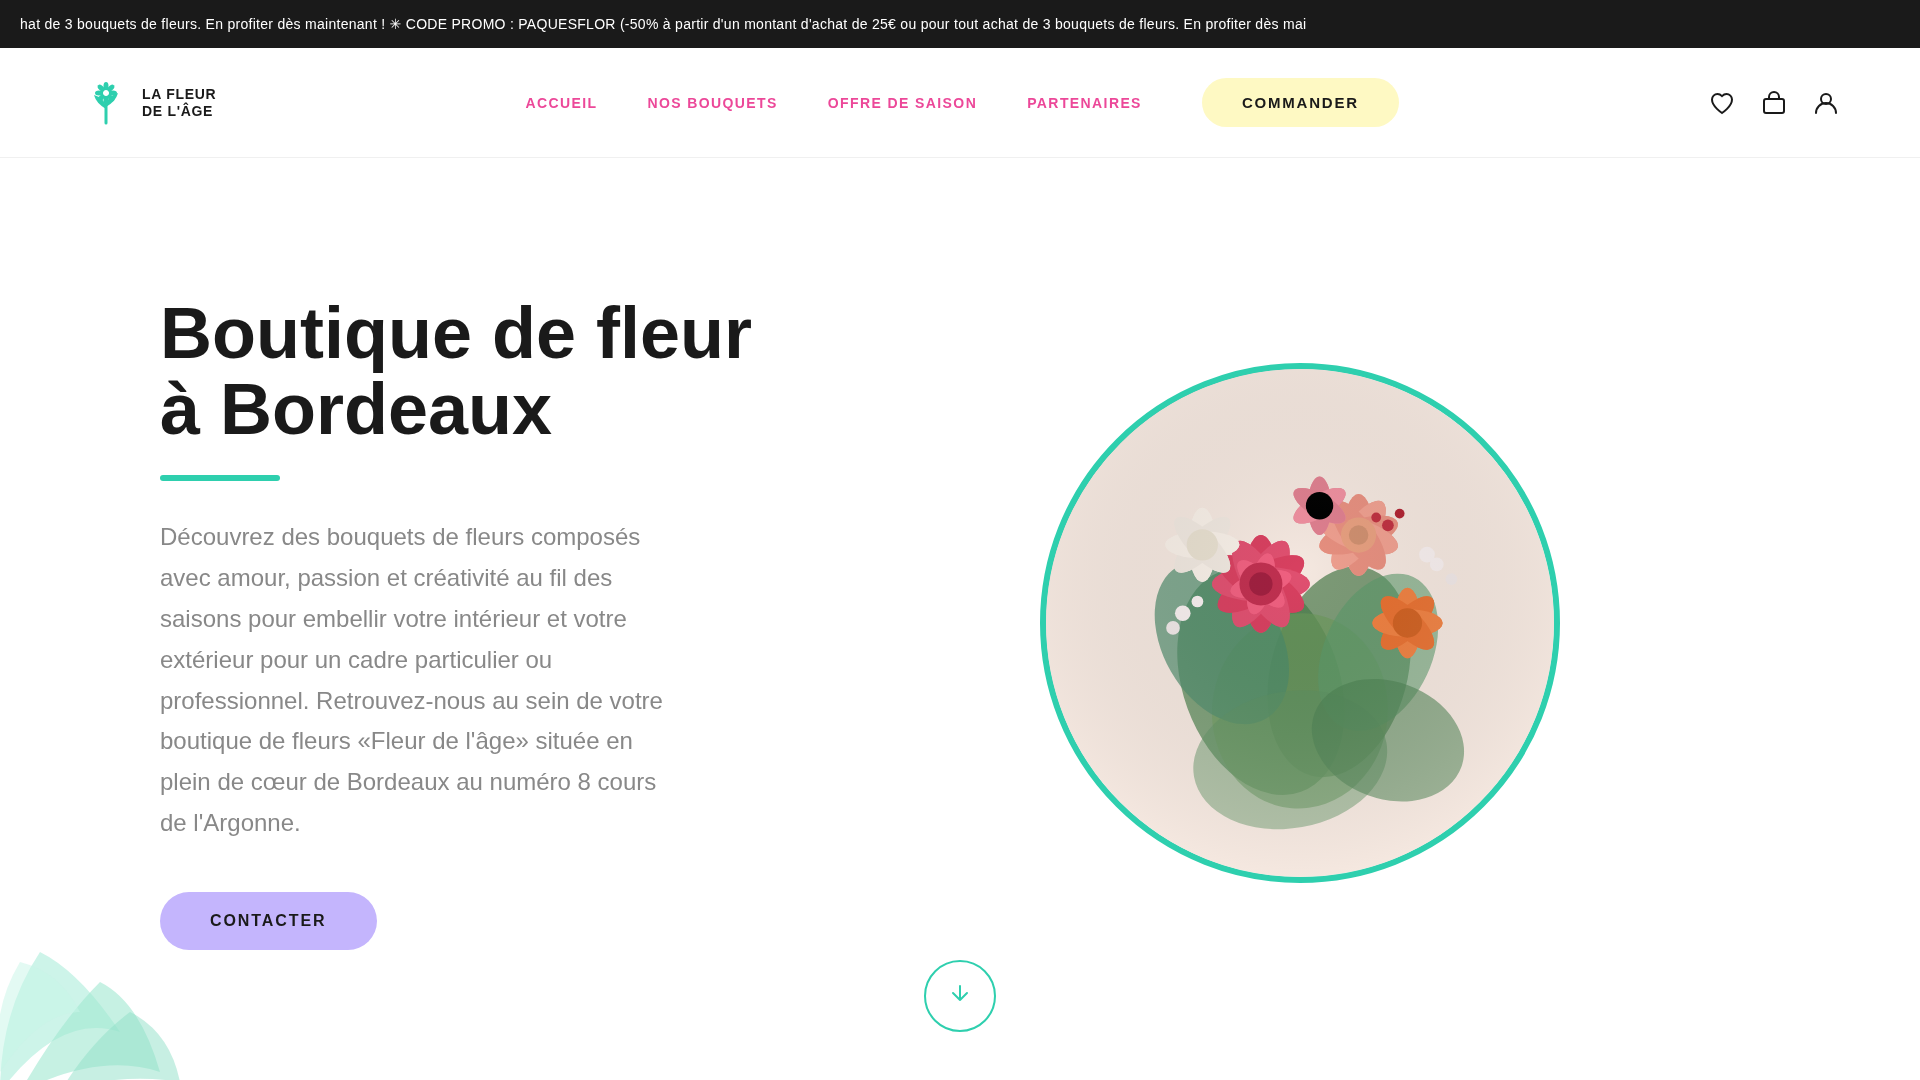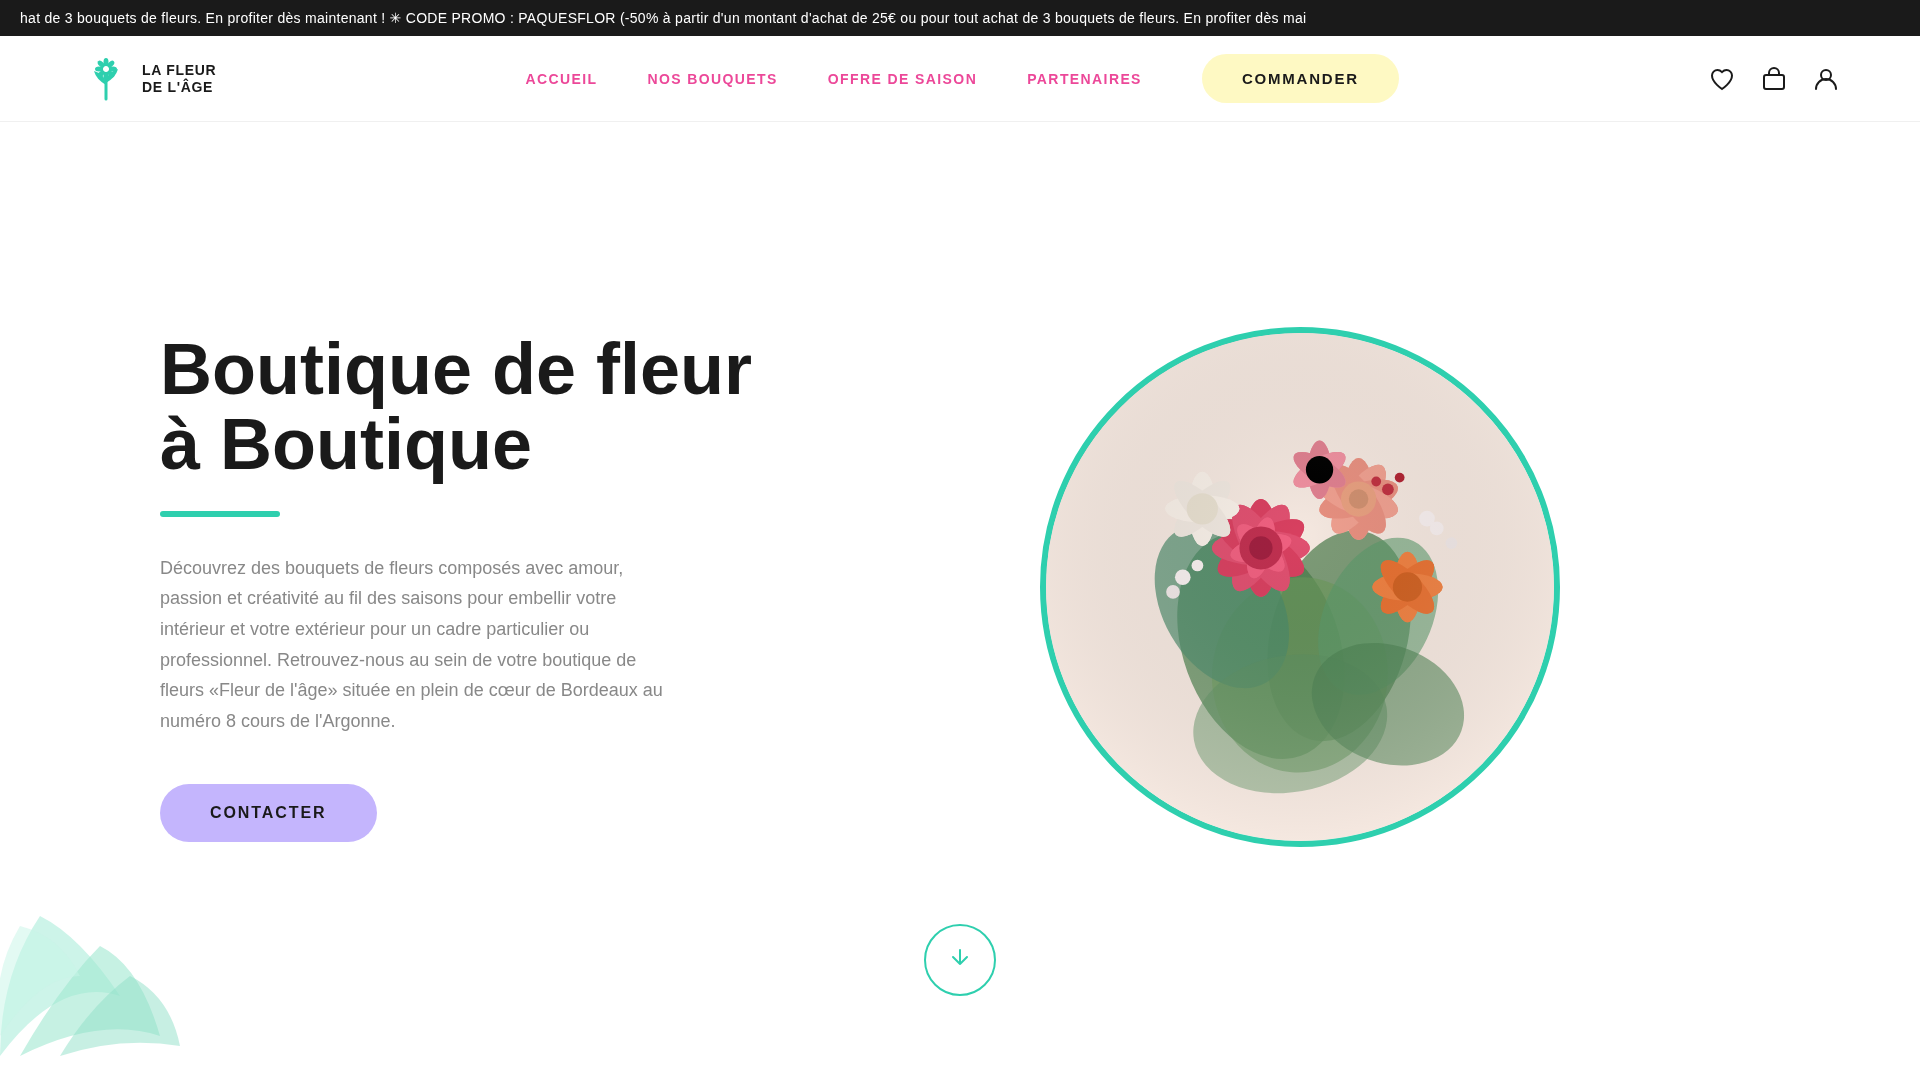--- a/index.html
+++ b/index.html
@@ -2,41 +2,41 @@
 <html><head>
   <meta charset="utf-8">
   <style>
     * { margin: 0; padding: 0; box-sizing: border-box; }
     body { font-family: 'Arial', sans-serif; width: 1920px; height: 1080px; overflow: hidden; background: #fff; }
 
     
     .promo-banner {
       background: #1a1a1a;
       color: #fff;
-      height: 36px;
+      height: 48px;
       display: flex;
       align-items: center;
       overflow: hidden;
       white-space: nowrap;
       font-size: 14px;
       letter-spacing: 0.02em;
     }
     .promo-banner-text {
       display: inline-block;
       animation: none;
       padding: 0 20px;
     }
 
     
     header {
       display: flex;
       align-items: center;
       justify-content: space-between;
       padding: 0 80px;
-      height: 86px;
+      height: 110px;
       background: #fff;
       border-bottom: 1px solid #f0f0f0;
     }
 
     .logo-area {
       display: flex;
       align-items: center;
       gap: 10px;
       cursor: pointer;
     }
@@ -125,21 +125,21 @@
 
     .hero-divider {
       width: 120px;
       height: 6px;
       background: #2ecfae;
       margin-bottom: 36px;
       border-radius: 3px;
     }
 
     .hero-description {
-      font-size: 18px;
+      font-size: 24px;
       color: #888;
       line-height: 1.7;
       max-width: 520px;
       margin-bottom: 48px;
     }
 
     .contacter-btn {
       background: #c4b5fd;
       color: #1a1a1a;
       border: none;
@@ -279,21 +279,21 @@
   <svg class="floral-deco" viewBox="0 0 320 280" fill="none" xmlns="http://www.w3.org/2000/svg">
     <path d="M0 280 Q60 200 120 220 Q80 160 40 140 Q0 200 0 280Z" fill="#b8f0e0" opacity="0.7"></path>
     <path d="M20 280 Q100 240 160 260 Q140 190 100 170 Q60 210 20 280Z" fill="#a0e8d0" opacity="0.6"></path>
     <path d="M0 260 Q40 200 80 200 Q60 160 20 150 Q-10 200 0 260Z" fill="#c8f5e8" opacity="0.5"></path>
     <path d="M60 280 Q120 260 180 270 Q170 220 130 200 Q90 230 60 280Z" fill="#90e0c8" opacity="0.5"></path>
   </svg>
 
   <div class="hero-content">
     <h1 class="hero-title">
       <span>Boutique de fleur</span><br>
-      <span>à Boutique</span>
+      <span>à Bordeaux</span>
     </h1>
     <div class="hero-divider"></div>
     <p class="hero-description">Découvrez des bouquets de fleurs composés avec amour, passion et créativité au fil des saisons pour embellir votre intérieur et votre extérieur pour un cadre particulier ou professionnel. Retrouvez-nous au sein de votre boutique de fleurs «Fleur de l'âge» située en plein de cœur de Bordeaux au numéro 8 cours de l'Argonne.</p>
     <button class="contacter-btn">CONTACTER</button>
   </div>
 
   <div class="hero-image-area">
     <div class="flower-circle">
       <svg width="520" height="520" viewBox="0 0 520 520" xmlns="http://www.w3.org/2000/svg">
 

